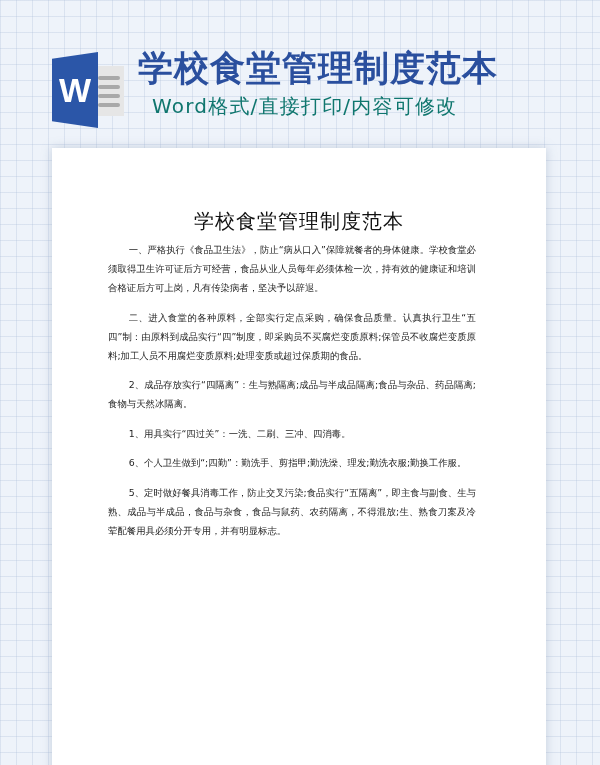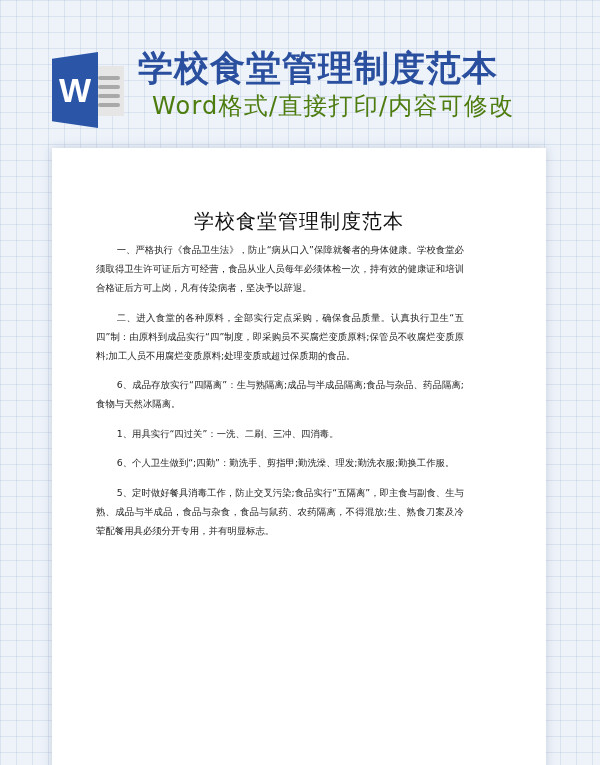--- a/index.html
+++ b/index.html
@@ -65,22 +65,22 @@
       font-size: 35px;
       font-weight: bold;
       color: #2a4f9e;
       letter-spacing: 1px;
       line-height: 44px;
       white-space: nowrap;
     }
     .banner-subtitle {
       position: absolute;
       left: 152px; top: 93px;
-      font-size: 24px;
-      color: #4d7c0f;
+      font-size: 20px;
+      color: #0f766e;
       letter-spacing: 1.2px;
       line-height: 26px;
       white-space: nowrap;
     }
     .doc-page {
       position: absolute;
       left: 52px; top: 148px;
       width: 494px; height: 640px;
       background: #ffffff;
       box-shadow: 0 0 10px rgba(120,140,170,0.35);
@@ -91,21 +91,21 @@
       width: 494px;
       text-align: center;
       font-family: "DejaVu Serif", "Liberation Serif", serif;
       font-size: 20px;
       line-height: 26px;
       color: #111111;
       letter-spacing: 1px;
     }
     .doc-body {
       position: absolute;
-      left: 44px; top: 92px;
+      left: 56px; top: 92px;
       width: 368px;
       font-size: 9.4px;
       line-height: 19px;
       color: #1e1e1e;
     }
     .para {
       margin: 0 0 10.5px 0;
       text-indent: 2.2em;
       text-align: justify;
       word-break: break-all;
@@ -126,18 +126,18 @@
   </div>
   <div class="banner-title">学校食堂管理制度范本</div>
   <div class="banner-subtitle">Word格式/直接打印/内容可修改</div>
 </div>
 
 <div class="doc-page">
   <div class="doc-title">学校食堂管理制度范本</div>
   <div class="doc-body">
     <p class="para">一、严格执行《食品卫生法》，防止“病从口入”保障就餐者的身体健康。学校食堂必须取得卫生许可证后方可经营，食品从业人员每年必须体检一次，持有效的健康证和培训合格证后方可上岗，凡有传染病者，坚决予以辞退。</p>
     <p class="para">二、进入食堂的各种原料，全部实行定点采购，确保食品质量。认真执行卫生“五四”制：由原料到成品实行“四”制度，即采购员不买腐烂变质原料;保管员不收腐烂变质原料;加工人员不用腐烂变质原料;处理变质或超过保质期的食品。</p>
-    <p class="para">6、成品存放实行“四隔离”：生与熟隔离;成品与半成品隔离;食品与杂品、药品隔离;食物与天然冰隔离。</p>
+    <p class="para">2、成品存放实行“四隔离”：生与熟隔离;成品与半成品隔离;食品与杂品、药品隔离;食物与天然冰隔离。</p>
     <p class="para">1、用具实行“四过关”：一洗、二刷、三冲、四消毒。</p>
     <p class="para">6、个人卫生做到“;四勤”：勤洗手、剪指甲;勤洗澡、理发;勤洗衣服;勤换工作服。</p>
     <p class="para">5、定时做好餐具消毒工作，防止交叉污染;食品实行“五隔离”，即主食与副食、生与熟、成品与半成品，食品与杂食，食品与鼠药、农药隔离，不得混放;生、熟食刀案及冷荤配餐用具必须分开专用，并有明显标志。</p>
   </div>
 </div>
 
 </body></html>

